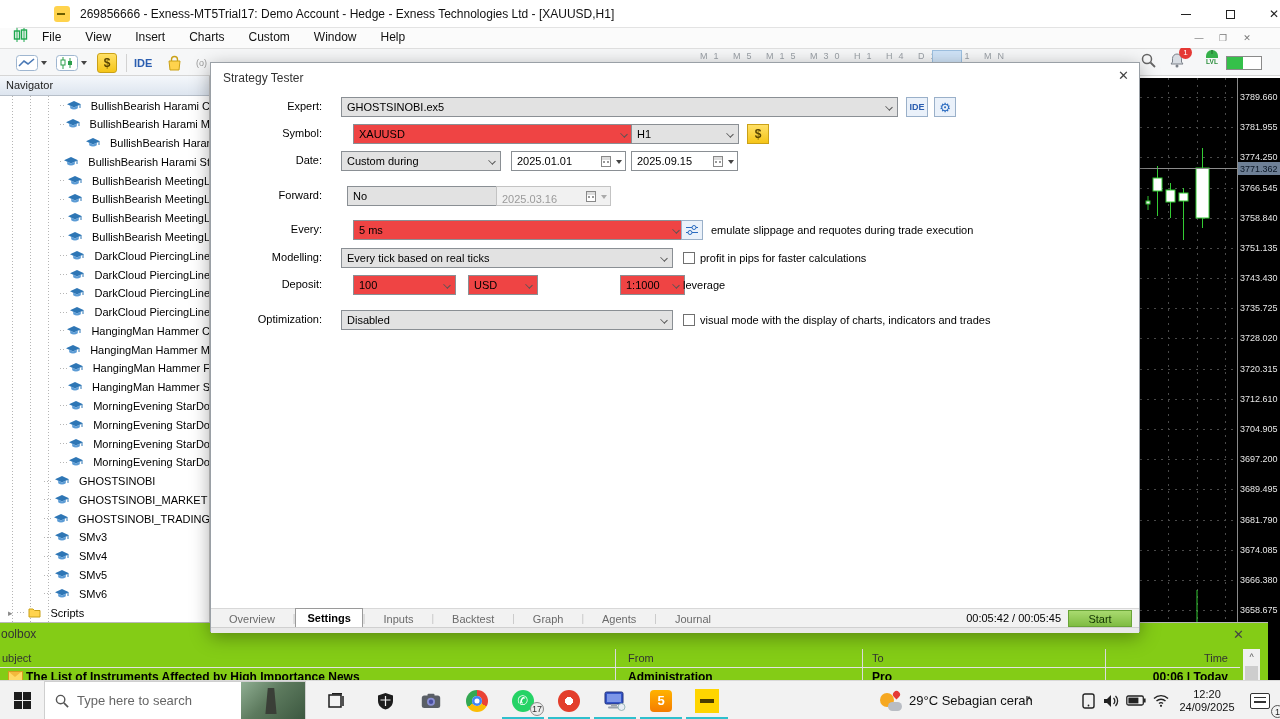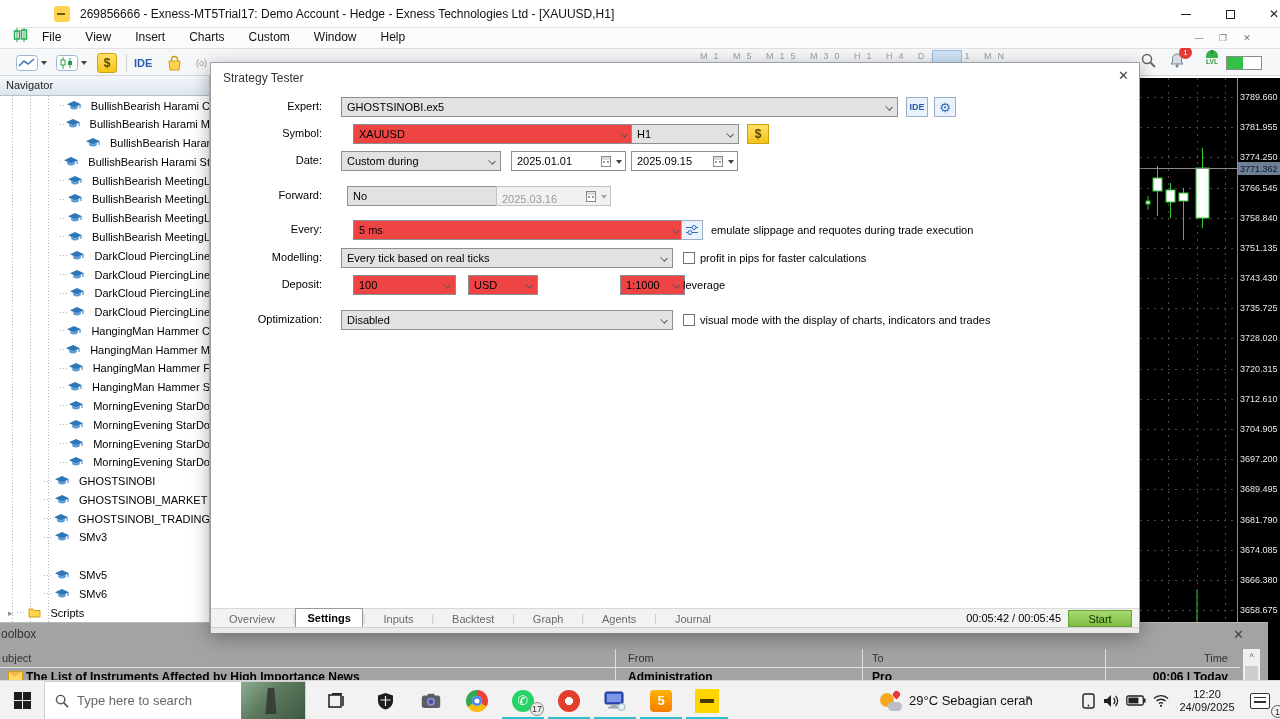--- a/index.html
+++ b/index.html
@@ -81,21 +81,21 @@
   #chart { position:absolute; left:1140px; top:78px; width:140px; height:603px; background:#000; z-index:1; }
   #chart .hgrid { position:absolute; left:0; width:96px; height:1px; background-image:repeating-linear-gradient(90deg,#4a4a4a 0 2px, transparent 2px 7px); }
   #chart .vgrid { position:absolute; top:0; height:100%; width:1px; background-image:repeating-linear-gradient(#4a4a4a 0 2px, transparent 2px 7px); }
   #chart .price { position:absolute; left:100px; font-size:9px; color:#e6e6e6; font-family:"Liberation Sans",sans-serif; }
   #scale-sep { position:absolute; left:97px; top:0; width:1px; height:100%; background:#8a8a8a; }
   #bidline { position:absolute; left:0; top:90px; width:97px; height:1px; background:#8c8c8c; }
   #price-badge { position:absolute; left:98px; top:84px; width:42px; height:13px; background:#6e8096; color:#0b1726; font-size:9px; display:flex; align-items:center; padding-left:2px; }
   #candles-svg { position:absolute; left:0; top:0; }
 
   
-  #toolbox { position:absolute; left:0; top:622px; width:1268px; height:59px; background:#a3a3a3; border-top:1px solid #b9b9b9; z-index:3; }
+  #toolbox { position:absolute; left:0; top:622px; width:1268px; height:59px; background:#84cc16; border-top:1px solid #b9b9b9; z-index:3; }
   #toolbox-header { position:absolute; left:1px; top:4px; font-size:12px; color:#333; }
   #toolbox-close { position:absolute; right:24px; top:4px; font-size:13px; color:#444; }
   .tb-coldiv { position:absolute; top:26px; bottom:0; width:1px; background:#dcdcdc; }
   .tb-h { position:absolute; top:29px; font-size:11px; color:#333; }
   .tb-v { position:absolute; top:47px; font-size:12px; color:#000; font-weight:bold; white-space:nowrap; }
   #tb-colline { position:absolute; left:0; right:28px; top:44px; height:1px; background:#e2e2e2; }
   #toolbox-scroll { position:absolute; right:8px; top:26px; width:17px; bottom:1px; background:#f0f0f0; }
   #toolbox-scroll .up { height:16px; display:flex; align-items:center; justify-content:center; font-size:9px; color:#555; }
   #toolbox-scroll .thumb { margin:1px 2px; height:14px; background:#cdcdcd; }
   #env-ic { position:absolute; left:8px; top:48px; width:15px; height:11px; background:#ffd965; border:1px solid #d99a1f; }
@@ -479,20 +479,31 @@
       <div class="nav-row" style="top: 431.94px; padding-left: 44px;">
         <span class="dash"></span>
         <span style="display:flex;margin-right:5px">
           <svg width="14" height="10" viewBox="0 0 14 10">
             <path d="M7 0 L14 3.2 L7 6.4 L0 3.2 Z" fill="#2e76b5"></path>
             <path d="M3.2 4.6 V7.2 Q7 9.8 10.8 7.2 V4.6 L7 6.4 Z" fill="#5b9bd5"></path>
             <line x1="13" y1="3.5" x2="13" y2="7" stroke="#2e76b5"></line>
           </svg>
         </span>
         <span>SMv3</span>
+      </div>
+      <div class="nav-row" style="top: 450.72px; padding-left: 44px;">
+        <span class="dash"></span>
+        <span style="display:flex;margin-right:5px">
+          <svg width="14" height="10" viewBox="0 0 14 10">
+            <path d="M7 0 L14 3.2 L7 6.4 L0 3.2 Z" fill="#2e76b5"></path>
+            <path d="M3.2 4.6 V7.2 Q7 9.8 10.8 7.2 V4.6 L7 6.4 Z" fill="#5b9bd5"></path>
+            <line x1="13" y1="3.5" x2="13" y2="7" stroke="#2e76b5"></line>
+          </svg>
+        </span>
+        <span>SMv4</span>
       </div>
       <div class="nav-row" style="top: 469.5px; padding-left: 44px;">
         <span class="dash"></span>
         <span style="display:flex;margin-right:5px">
           <svg width="14" height="10" viewBox="0 0 14 10">
             <path d="M7 0 L14 3.2 L7 6.4 L0 3.2 Z" fill="#2e76b5"></path>
             <path d="M3.2 4.6 V7.2 Q7 9.8 10.8 7.2 V4.6 L7 6.4 Z" fill="#5b9bd5"></path>
             <line x1="13" y1="3.5" x2="13" y2="7" stroke="#2e76b5"></line>
           </svg>
         </span>

